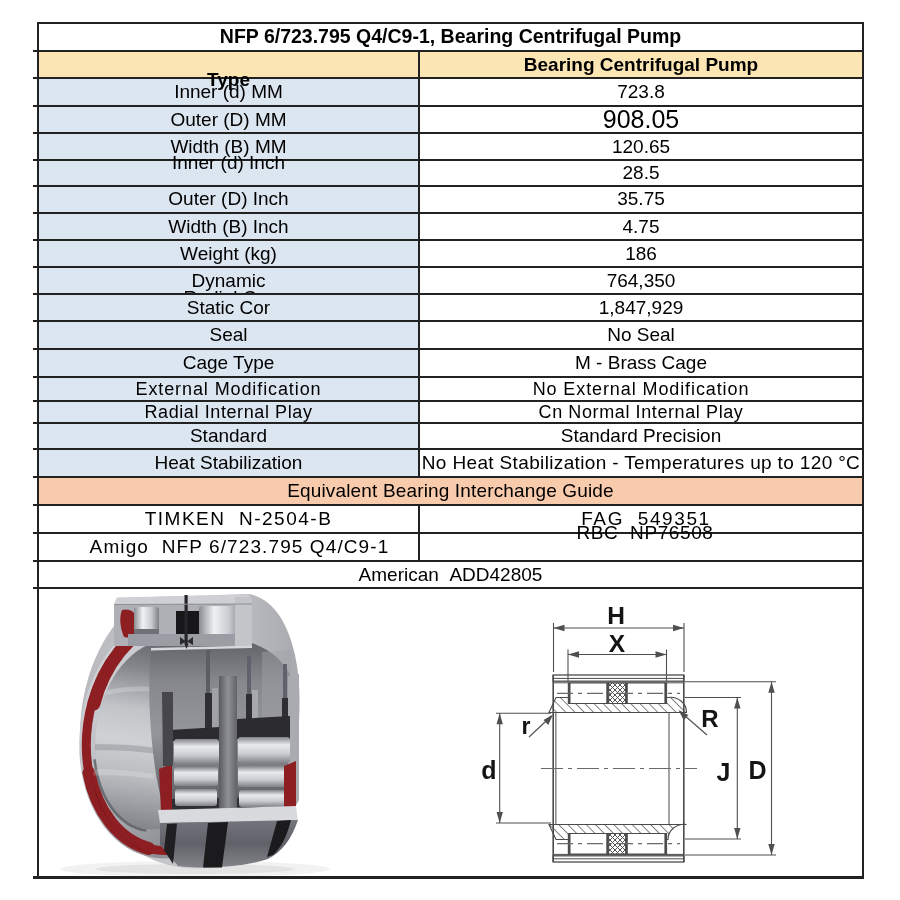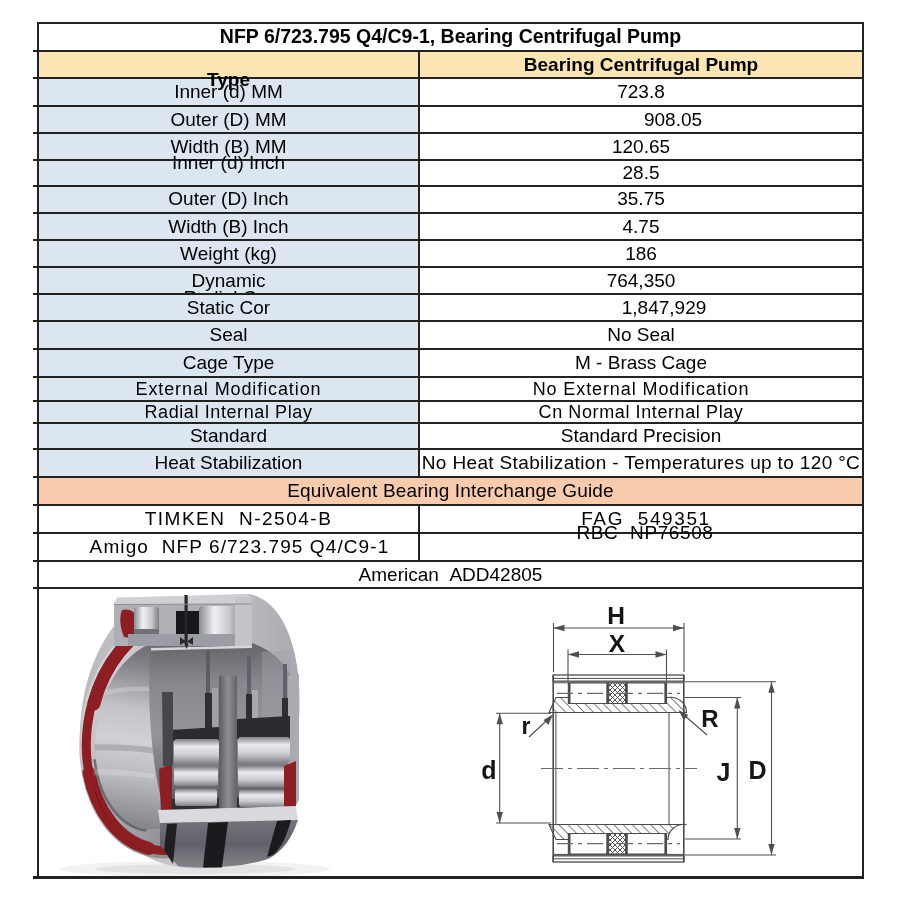--- a/index.html
+++ b/index.html
@@ -48,35 +48,35 @@
 <div class="hb" style="top:587px;"></div>
 <div class="hb" style="top:876px;height:2.5px;"></div>
 
 <div class="cell fc" style="top:24px;height:25.5px;line-height:25.5px;font-size:19.5px;font-weight:bold;">NFP 6/723.795 Q4/C9-1, Bearing Centrifugal Pump</div>
 <div class="cell lc" style="top:67px;height:25px;line-height:25px;font-size:19px;font-weight:bold;">Type</div>
 <div class="cell rc" style="top:51.5px;height:25px;line-height:25px;font-size:19px;font-weight:bold;">Bearing Centrifugal Pump</div>
 
 <div class="cell lc" style="top:78.5px;height:26px;line-height:26px;font-size:19px;">Inner (d) MM</div>
 <div class="cell rc" style="top:78.5px;height:26px;line-height:26px;font-size:19px;">723.8</div>
 <div class="cell lc" style="top:106.5px;height:25px;line-height:25px;font-size:19px;">Outer (D) MM</div>
-<div class="cell rc" style="top:106.5px;height:25px;line-height:25px;font-size:19px;padding-left:32px;">908.05</div>
+<div class="cell rc" style="top:106.5px;height:25px;line-height:25px;font-size:25px;">908.05</div>
 <div class="cell lc" style="top:133.5px;height:25px;line-height:25px;font-size:19px;">Width (B) MM</div>
 <div class="cell rc" style="top:133.5px;height:25px;line-height:25px;font-size:19px;">120.65</div>
 <div class="cell lc" style="top:151px;height:24.5px;line-height:24.5px;font-size:19px;">Inner (d) Inch</div>
 <div class="cell rc" style="top:160.5px;height:24.5px;line-height:24.5px;font-size:19px;">28.5</div>
 <div class="cell lc" style="top:187px;height:24.5px;line-height:24.5px;font-size:19px;">Outer (D) Inch</div>
 <div class="cell rc" style="top:187px;height:24.5px;line-height:24.5px;font-size:19px;">35.75</div>
 <div class="cell lc" style="top:213.5px;height:25px;line-height:25px;font-size:19px;">Width (B) Inch</div>
 <div class="cell rc" style="top:213.5px;height:25px;line-height:25px;font-size:19px;">4.75</div>
 <div class="cell lc" style="top:240.5px;height:30px;line-height:25px;font-size:19px;">Weight (kg)</div>
 <div class="cell rc" style="top:240.5px;height:25px;line-height:25px;font-size:19px;">186</div>
 <div class="cell lc" style="top:267.5px;height:25px;line-height:17px;font-size:19px;white-space:normal;padding-top:4px;box-sizing:border-box;">Dynamic<br>Radial Cor</div>
 <div class="cell rc" style="top:267.5px;height:25px;line-height:25px;font-size:19px;">764,350</div>
 <div class="cell lc" style="top:294.5px;height:25.5px;line-height:25.5px;font-size:19px;">Static Cor</div>
-<div class="cell rc" style="top:294.5px;height:25.5px;line-height:25.5px;font-size:19px;padding-left:23px;">1,847,929</div>
+<div class="cell rc" style="top:294.5px;height:25.5px;line-height:25.5px;font-size:19px;">1,847,929</div>
 <div class="cell lc" style="top:322px;height:26px;line-height:26px;font-size:19px;">Seal</div>
 <div class="cell rc" style="top:322px;height:26px;line-height:26px;font-size:19px;">No Seal</div>
 <div class="cell lc" style="top:350px;height:26px;line-height:26px;font-size:19px;">Cage Type</div>
 <div class="cell rc" style="top:350px;height:26px;line-height:26px;font-size:19px;">M - Brass Cage</div>
 <div class="cell lc" style="top:378px;height:22px;line-height:22px;font-size:18px;letter-spacing:0.9px;">External Modification</div>
 <div class="cell rc" style="top:378px;height:22px;line-height:22px;font-size:18px;letter-spacing:0.9px;">No External Modification</div>
 <div class="cell lc" style="top:402px;height:38px;line-height:20px;font-size:18px;letter-spacing:0.6px;">Radial Internal Play</div>
 <div class="cell rc" style="top:402px;height:20px;line-height:20px;font-size:18px;letter-spacing:0.6px;">Cn Normal Internal Play</div>
 <div class="cell lc" style="top:424px;height:24px;line-height:24px;font-size:19px;">Standard</div>
 <div class="cell rc" style="top:424px;height:24px;line-height:24px;font-size:19px;">Standard Precision</div>

